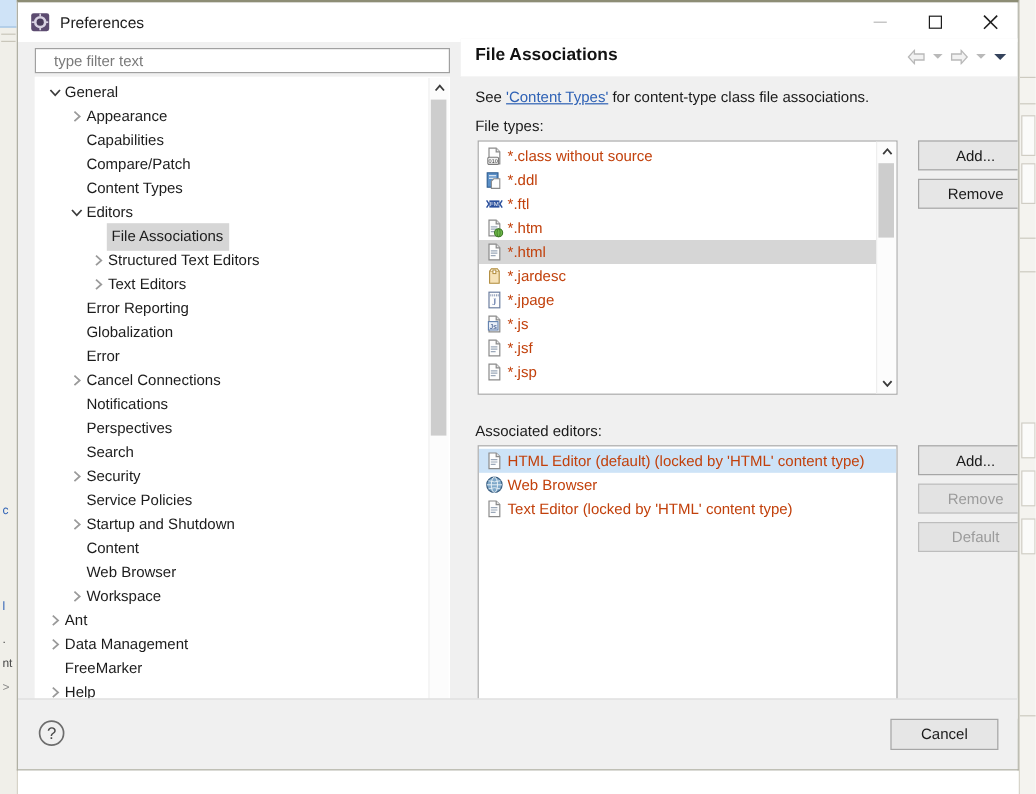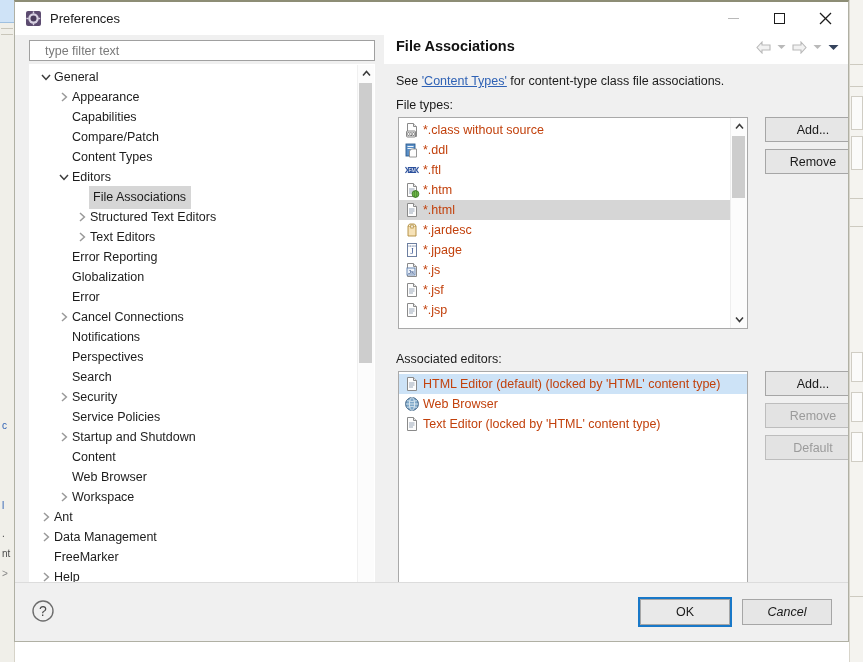--- a/index.html
+++ b/index.html
@@ -389,21 +389,21 @@
     font-family: "Liberation Sans", sans-serif;
     cursor: default;
   }
   #btn-ok {
     right: 118px; top: 16px;
     outline: 2px solid #1978c8;
     outline-offset: 0px;
     background: #e9e9e9;
   }
   #btn-cancel {
-    right: 16px; top: 16px; font-style: italic;
+    right: 16px; top: 16px;
   }
 </style>
 </head>
 <body>
 
 <div id="root">
 
   <div class="bg-strip-left">
     <div class="bg-tab"></div>
     <div class="bgline" style="top:28px;"></div>
@@ -914,18 +914,17 @@
       </div>
     </div>
 
     <div class="footer">
       <div class="help-icon">
         <svg width="24" height="24" viewBox="0 0 24 24">
           <circle cx="12" cy="12" r="10" fill="none" stroke="#6d6d6d" stroke-width="1.4"></circle>
           <text x="12" y="17" font-size="14" text-anchor="middle" fill="#4a4a4a" font-family="Liberation Sans, sans-serif">?</text>
         </svg>
       </div>
-      <div class="footer-btn" id="btn-ok">OK</div>
       <div class="footer-btn" id="btn-cancel">Cancel</div>
     </div>
 
   </div>
 </div>
 
 </body></html>

